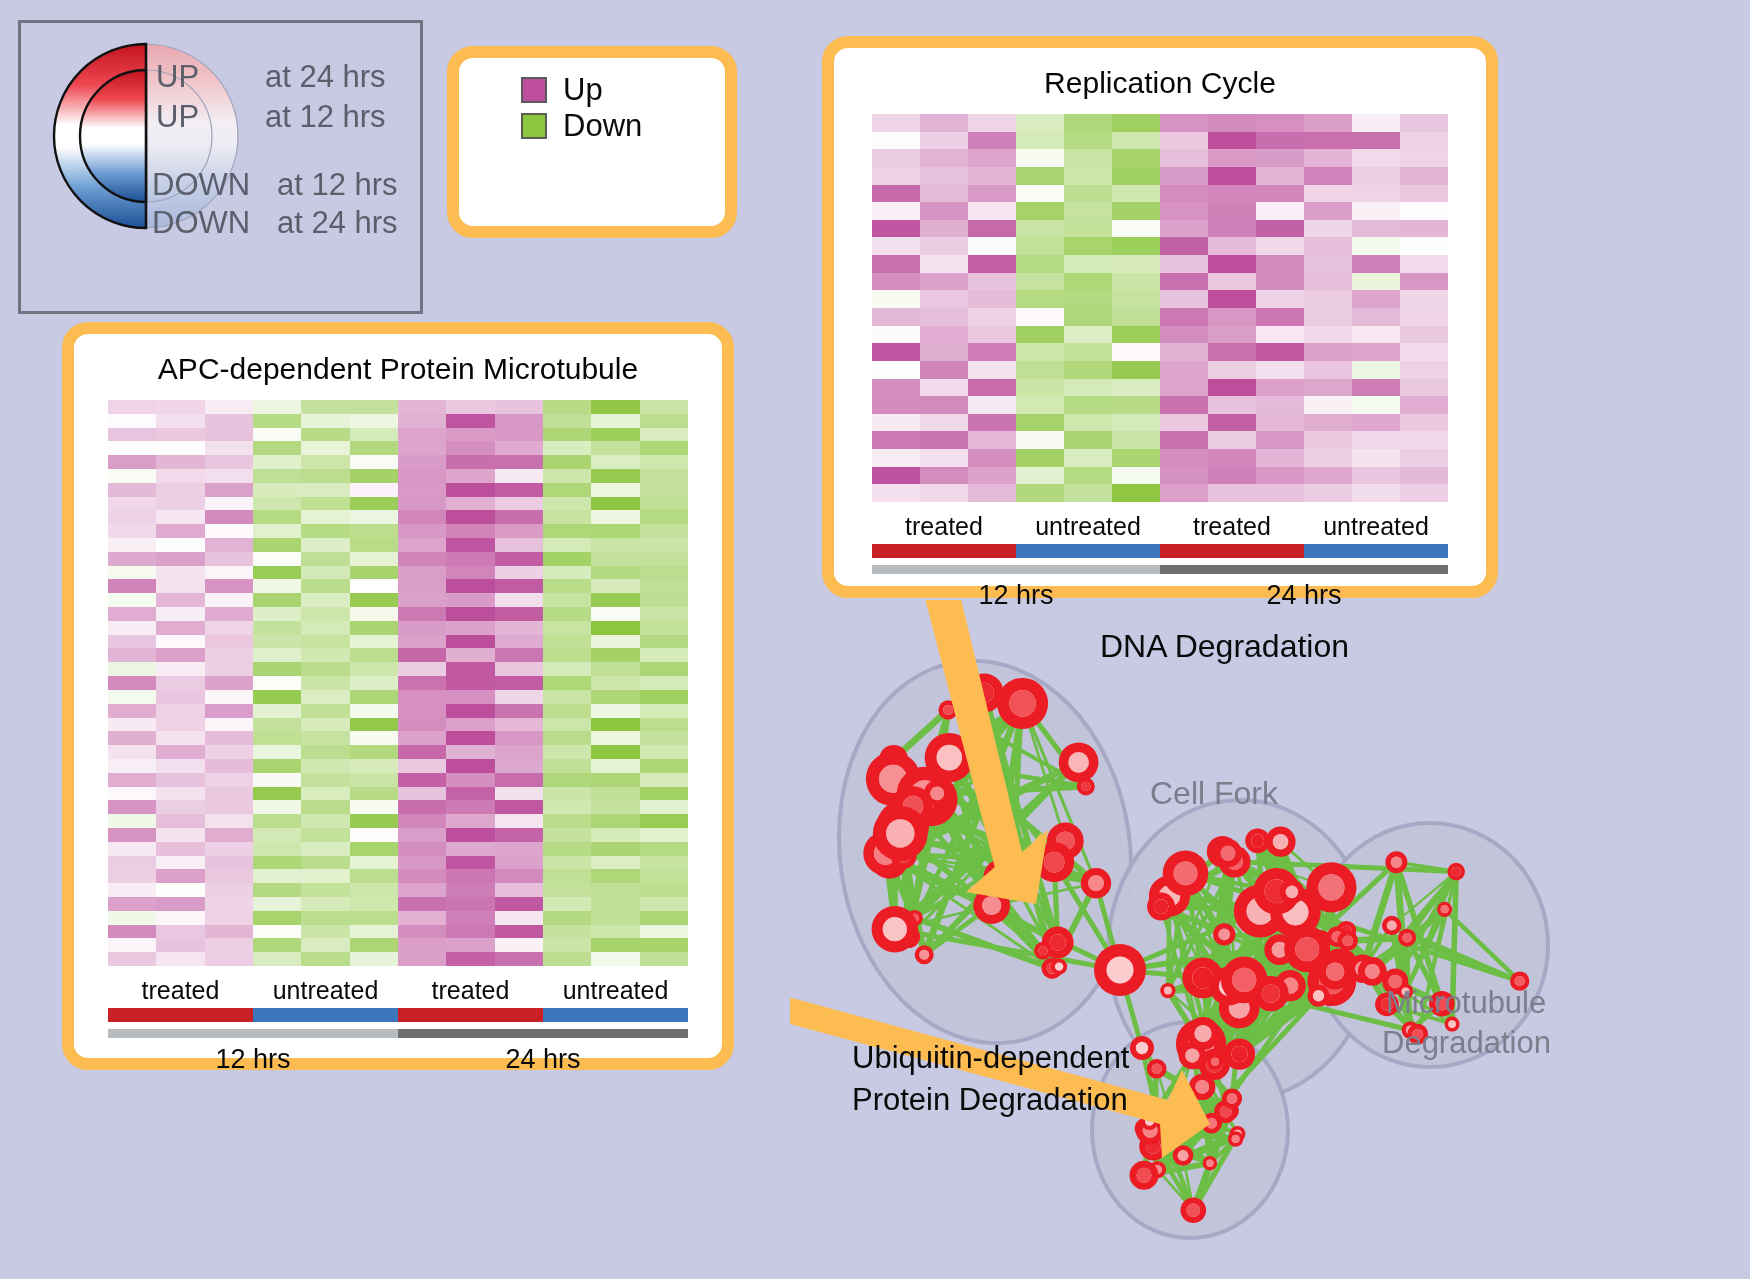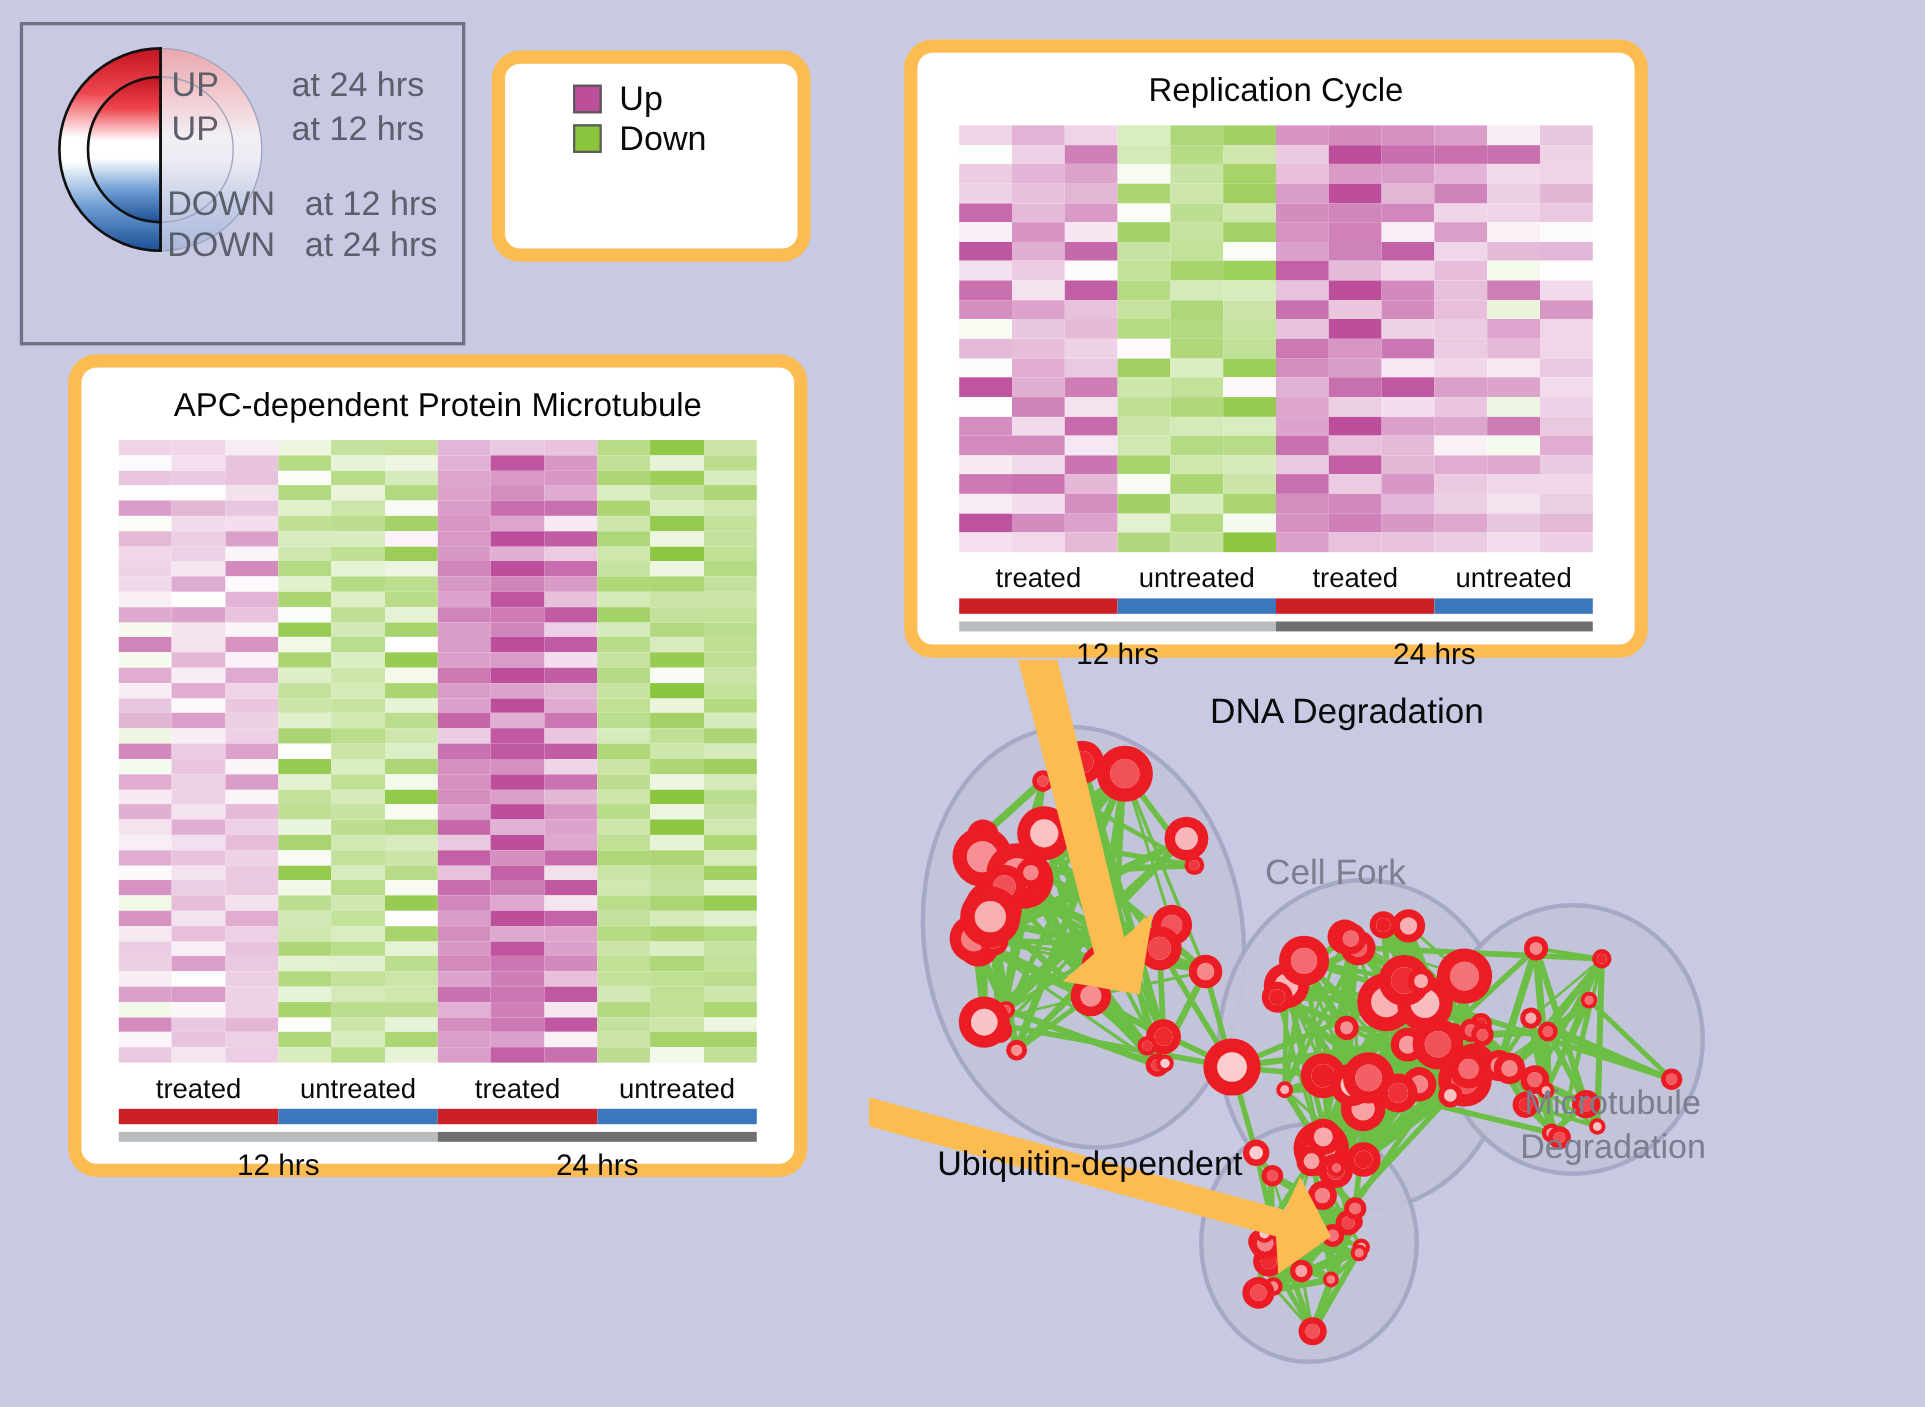--- a/index.html
+++ b/index.html
@@ -1668,13 +1668,14 @@
         <path d="M -5 -565 L 35 -565 L 232 252 L 258 230 L 246 304 L 176 292 L 206 266 Z" fill="#fcbc52"></path>
       </g>
       <path d="M -340 332 L -330 308 L 378 500 L 392 470 L 420 524 L 372 558 L 370 524 Z" fill="#fcbc52"></path>
     </svg>
 
   <div class="netlbl" style="left:310px;top:28px;font-size:32px;color:#0a0a0a;">DNA Degradation</div>
   <div class="netlbl" style="left:360px;top:175px;font-size:32px;color:#7b7e8c;">Cell Fork</div>
   <div class="netlbl" style="left:596px;top:385px;font-size:31px;color:#7b7e8c;">Microtubule</div>
   <div class="netlbl" style="left:592px;top:425px;font-size:31px;color:#7b7e8c;">Degradation</div>
   <div class="netlbl" style="left:62px;top:440px;font-size:31px;color:#0a0a0a;">Ubiquitin-dependent</div>
+  <div class="netlbl" style="left:62px;top:482px;font-size:31px;color:#0a0a0a;">Protein Degradation</div>
 </div>
 
 </body></html>

